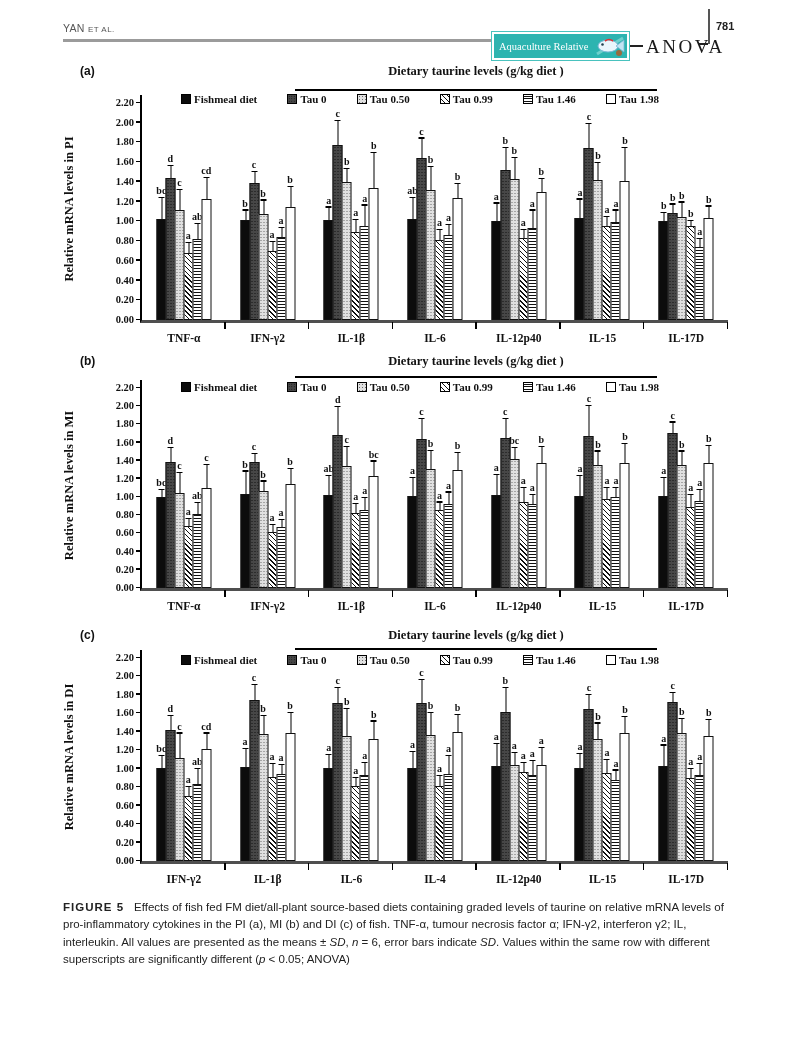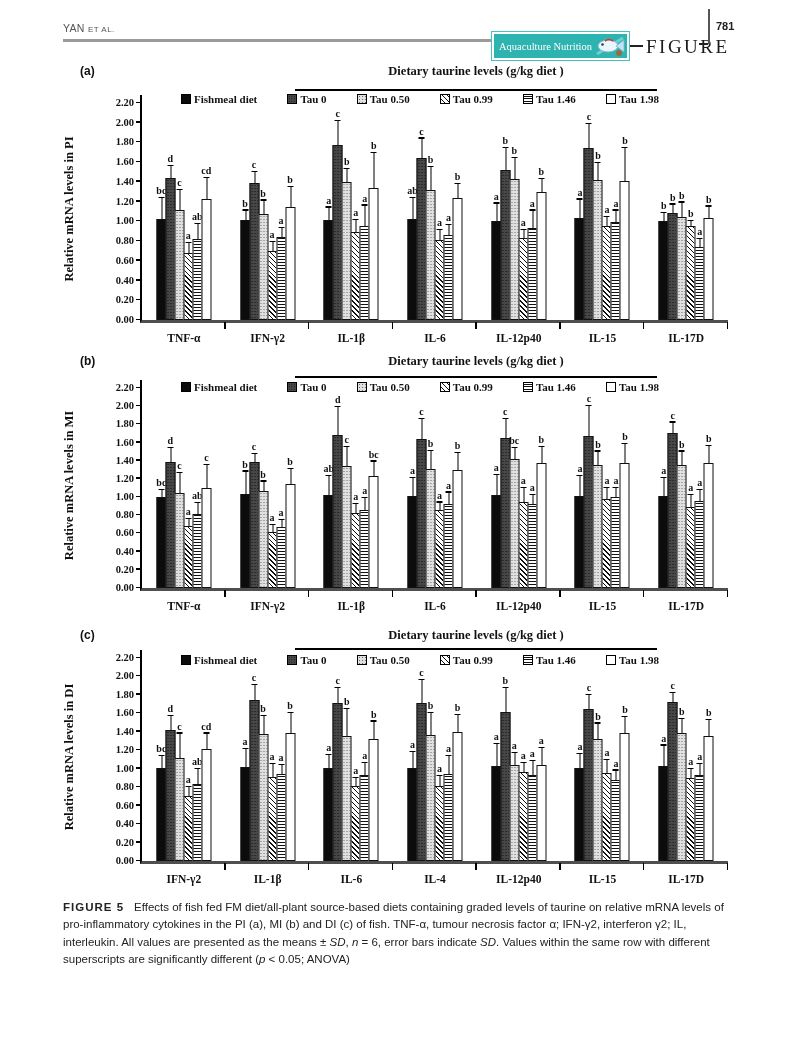--- a/index.html
+++ b/index.html
@@ -74,33 +74,33 @@
 <body>
 
 <div class="page">
 
   <div class="authors">
     <span>YAN</span>
     <span class="etal">ET AL.</span>
   </div>
   <div class="hrule"></div>
   <div class="badge">
-    <span class="jname">Aquaculture Nutrition</span>
+    <span class="jname">Aquaculture Relative</span>
     <svg width="30" height="24" viewBox="0 0 30 24">
       <rect x="0" y="0" width="30" height="24" fill="#2db4b0"></rect>
       <path d="M2 20 L28 4" stroke="#6fd0cc" stroke-width="3" fill="none"></path>
       <ellipse cx="13" cy="12" rx="10" ry="6" fill="#eaf6fc" stroke="#7ab8d6" stroke-width="1"></ellipse>
       <polygon points="21,12 29,6 29,18" fill="#c2e4f2" stroke="#7ab8d6" stroke-width="0.8"></polygon>
       <circle cx="7.5" cy="10.5" r="1.3" fill="#20404f"></circle>
       <path d="M10 7 Q14 4 18 7" stroke="#d33" stroke-width="1.6" fill="none"></path>
       <circle cx="24" cy="19" r="3" fill="#9a6b3f"></circle>
     </svg>
   </div>
   <div class="hdash"></div>
-  <div class="wiley">FIGURE</div>
+  <div class="wiley">ANOVA</div>
   <div class="hdash2"></div>
   <div class="vsep"></div>
   <div class="pageno">781</div>
 
   <section class="panel" style="top:62px;height:286px;">
     <div class="ptag" style="top:2px;">(a)</div>
     <div class="ptitle" style="top:2px;">Dietary taurine levels (g/kg diet )</div>
     <div class="pline" style="top:27px;"></div>
     <div class="legend" style="top:31px;">
         <span class="legend-item">

